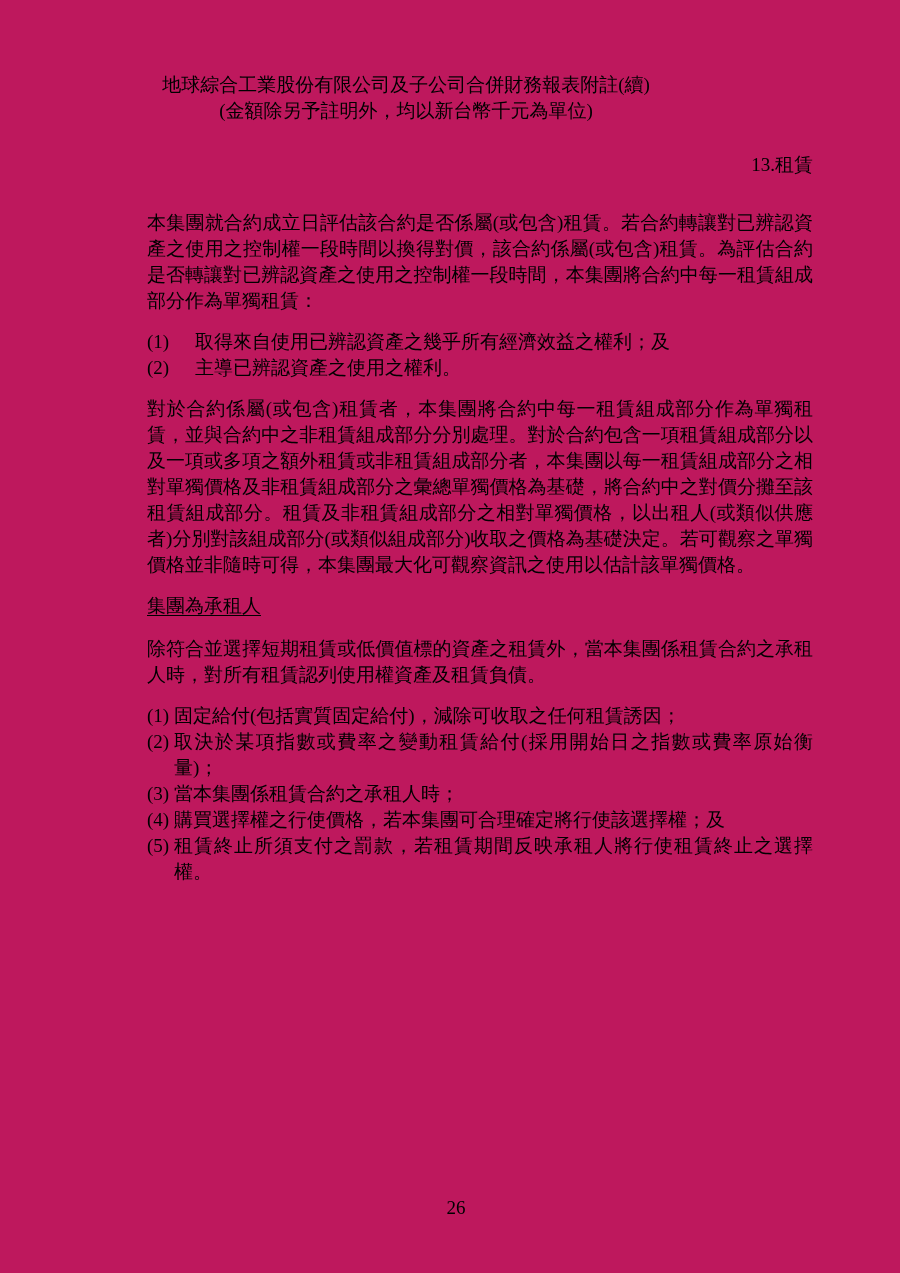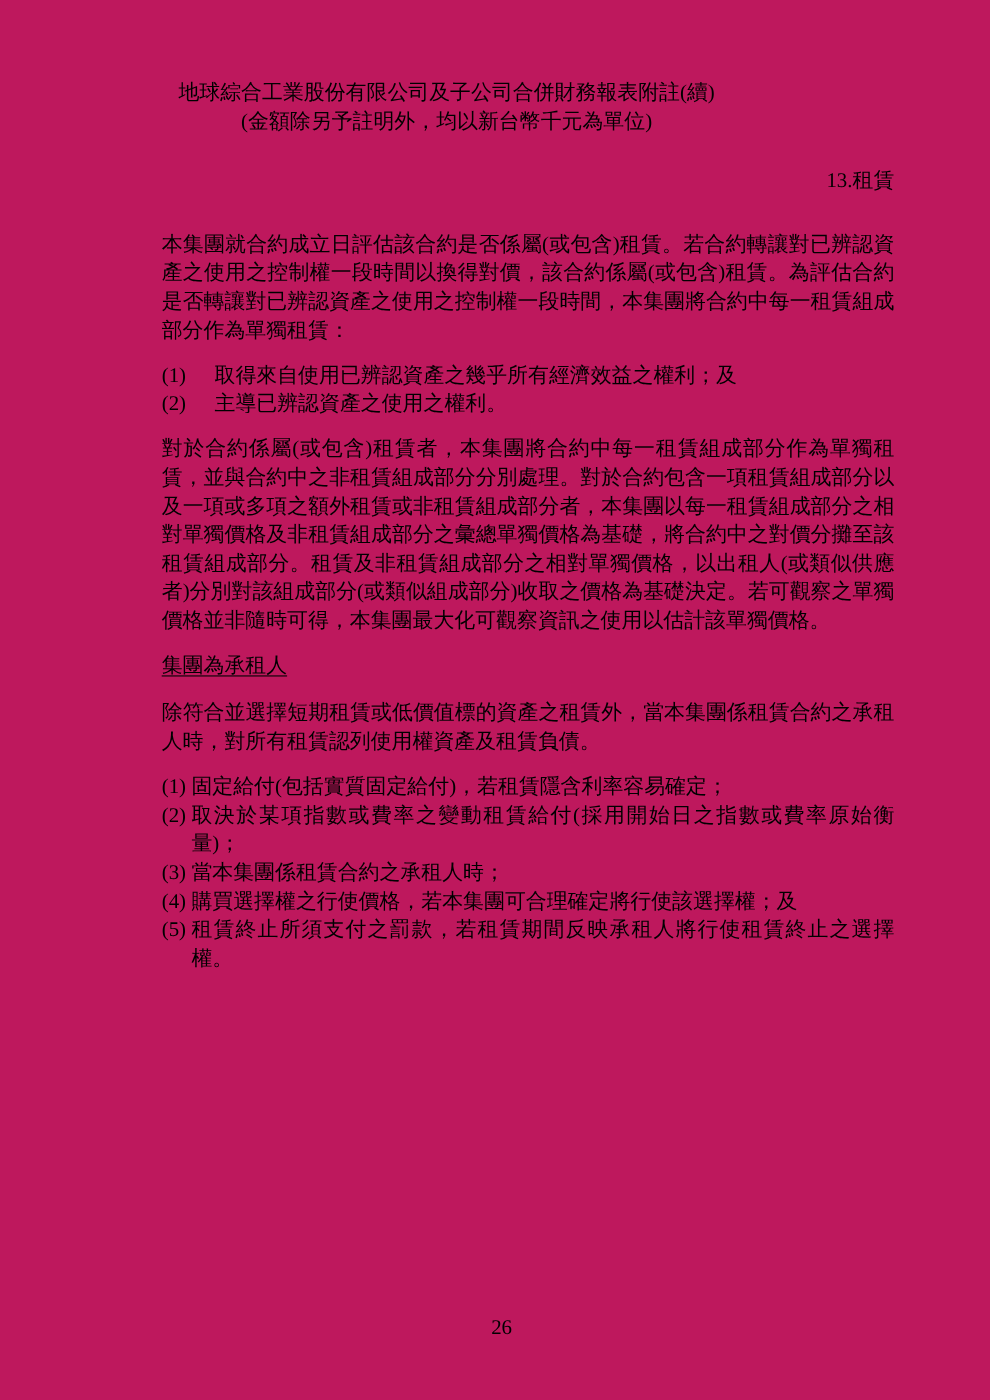--- a/index.html
+++ b/index.html
@@ -109,21 +109,21 @@
     <p class="para">對於合約係屬(或包含)租賃者，本集團將合約中每一租賃組成部分作為單獨租賃，並與合約中之非租賃組成部分分別處理。對於合約包含一項租賃組成部分以及一項或多項之額外租賃或非租賃組成部分者，本集團以每一租賃組成部分之相對單獨價格及非租賃組成部分之彙總單獨價格為基礎，將合約中之對價分攤至該租賃組成部分。租賃及非租賃組成部分之相對單獨價格，以出租人(或類似供應者)分別對該組成部分(或類似組成部分)收取之價格為基礎決定。若可觀察之單獨價格並非隨時可得，本集團最大化可觀察資訊之使用以估計該單獨價格。</p>
 
     <div class="sub-heading">集團為承租人</div>
 
     <p class="para">除符合並選擇短期租賃或低價值標的資產之租賃外，當本集團係租賃合約之承租人時，對所有租賃認列使用權資產及租賃負債。</p>
 
 
     <div class="doc-list">
       <div class="list-item">
         <span class="li-num-narrow">(1)</span>
-        <span class="li-text">固定給付(包括實質固定給付)，若租賃隱含利率容易確定；</span>
+        <span class="li-text">固定給付(包括實質固定給付)，減除可收取之任何租賃誘因；</span>
       </div>
       <div class="list-item">
         <span class="li-num-narrow">(2)</span>
         <span class="li-text">取決於某項指數或費率之變動租賃給付(採用開始日之指數或費率原始衡量)；</span>
       </div>
       <div class="list-item">
         <span class="li-num-narrow">(3)</span>
         <span class="li-text">當本集團係租賃合約之承租人時；</span>
       </div>
       <div class="list-item">

